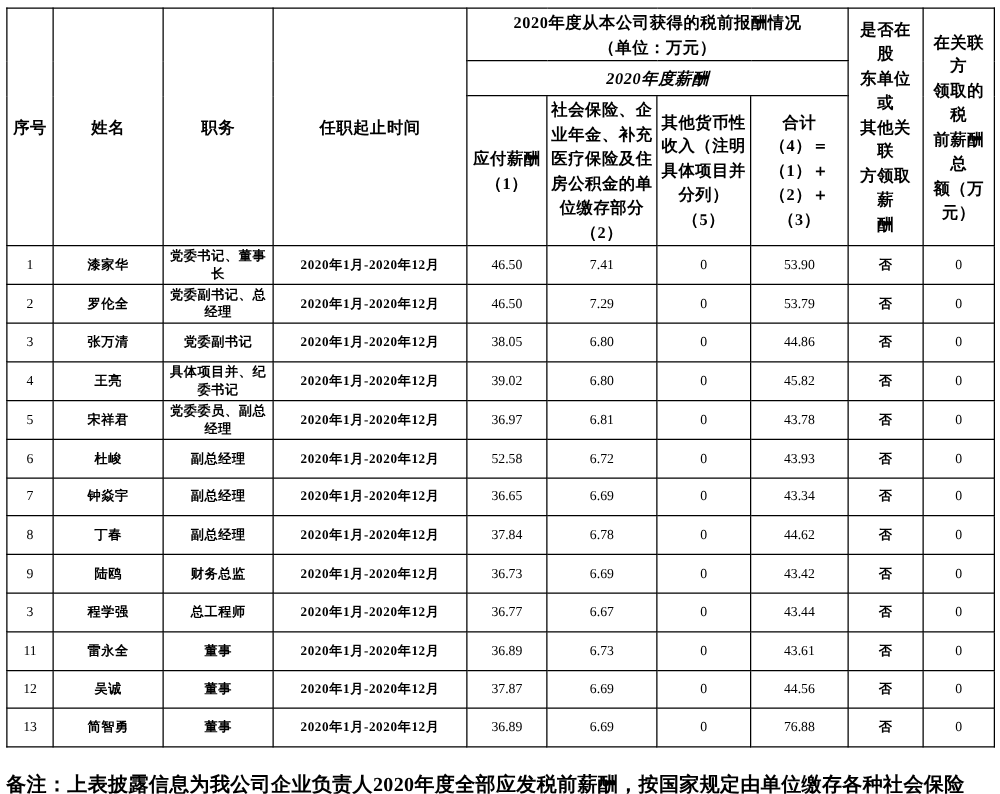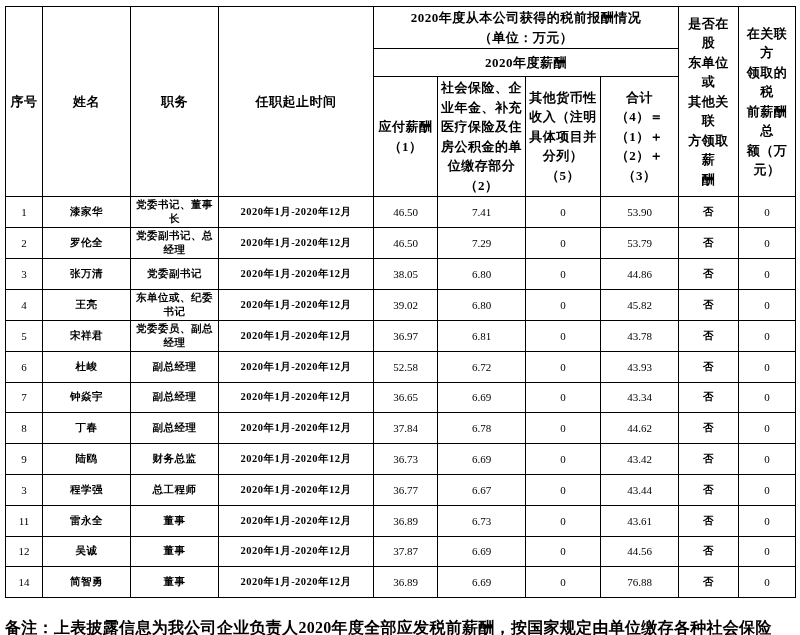--- a/index.html
+++ b/index.html
@@ -35,21 +35,21 @@
     overflow: hidden;
   }
   th {
     font-size: 13px;
     font-weight: bold;
     white-space: pre-line;
     line-height: 1.5;
     letter-spacing: 0.5px;
   }
   tr.hr1 th.group-cell { height: 30px; }
-  tr.hr2 th { height: 25px; }
+  tr.hr2 th { height: 25px; font-style: italic; }
   tr.hr3 th { height: 101px; }
   tbody tr { height: 30.8px; }
   td.zh {
     font-size: 10.5px;
     font-weight: bold;
     letter-spacing: 0.5px;
   }
   td.num {
     font-size: 11px;
     font-weight: normal;
@@ -156,21 +156,21 @@
         <td class="num">38.05</td>
         <td class="num">6.80</td>
         <td class="num">0</td>
         <td class="num">44.86</td>
         <td class="zh">否</td>
         <td class="num">0</td>
       </tr>
         <tr>
         <td class="num">4</td>
         <td class="zh">王亮</td>
-        <td class="zh">东单位或、纪委书记</td>
+        <td class="zh">具体项目并、纪委书记</td>
         <td class="zh">2020年1月-2020年12月</td>
         <td class="num">39.02</td>
         <td class="num">6.80</td>
         <td class="num">0</td>
         <td class="num">45.82</td>
         <td class="zh">否</td>
         <td class="num">0</td>
       </tr>
         <tr>
         <td class="num">5</td>
@@ -262,21 +262,21 @@
         <td class="zh">董事</td>
         <td class="zh">2020年1月-2020年12月</td>
         <td class="num">37.87</td>
         <td class="num">6.69</td>
         <td class="num">0</td>
         <td class="num">44.56</td>
         <td class="zh">否</td>
         <td class="num">0</td>
       </tr>
         <tr>
-        <td class="num">14</td>
+        <td class="num">13</td>
         <td class="zh">简智勇</td>
         <td class="zh">董事</td>
         <td class="zh">2020年1月-2020年12月</td>
         <td class="num">36.89</td>
         <td class="num">6.69</td>
         <td class="num">0</td>
         <td class="num">76.88</td>
         <td class="zh">否</td>
         <td class="num">0</td>
       </tr>

